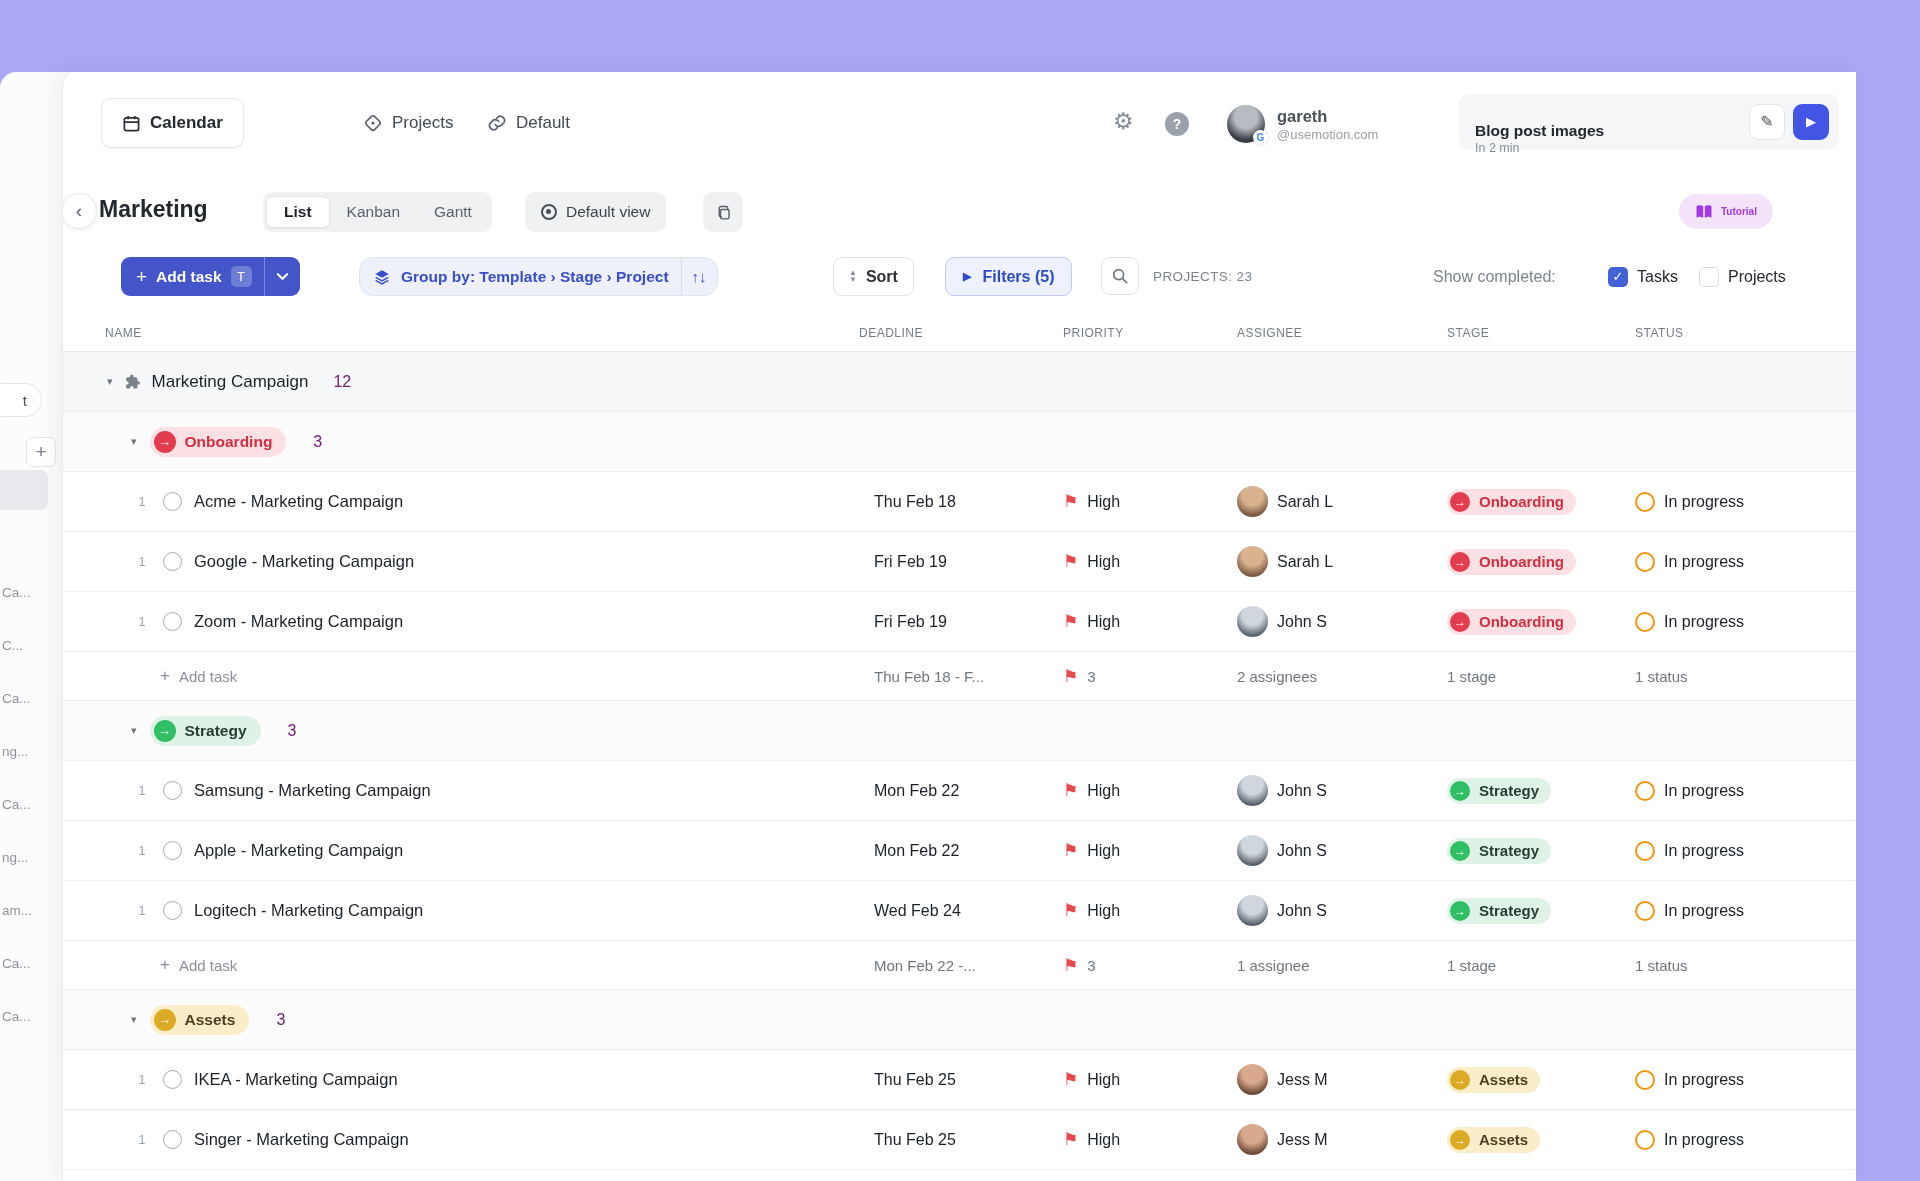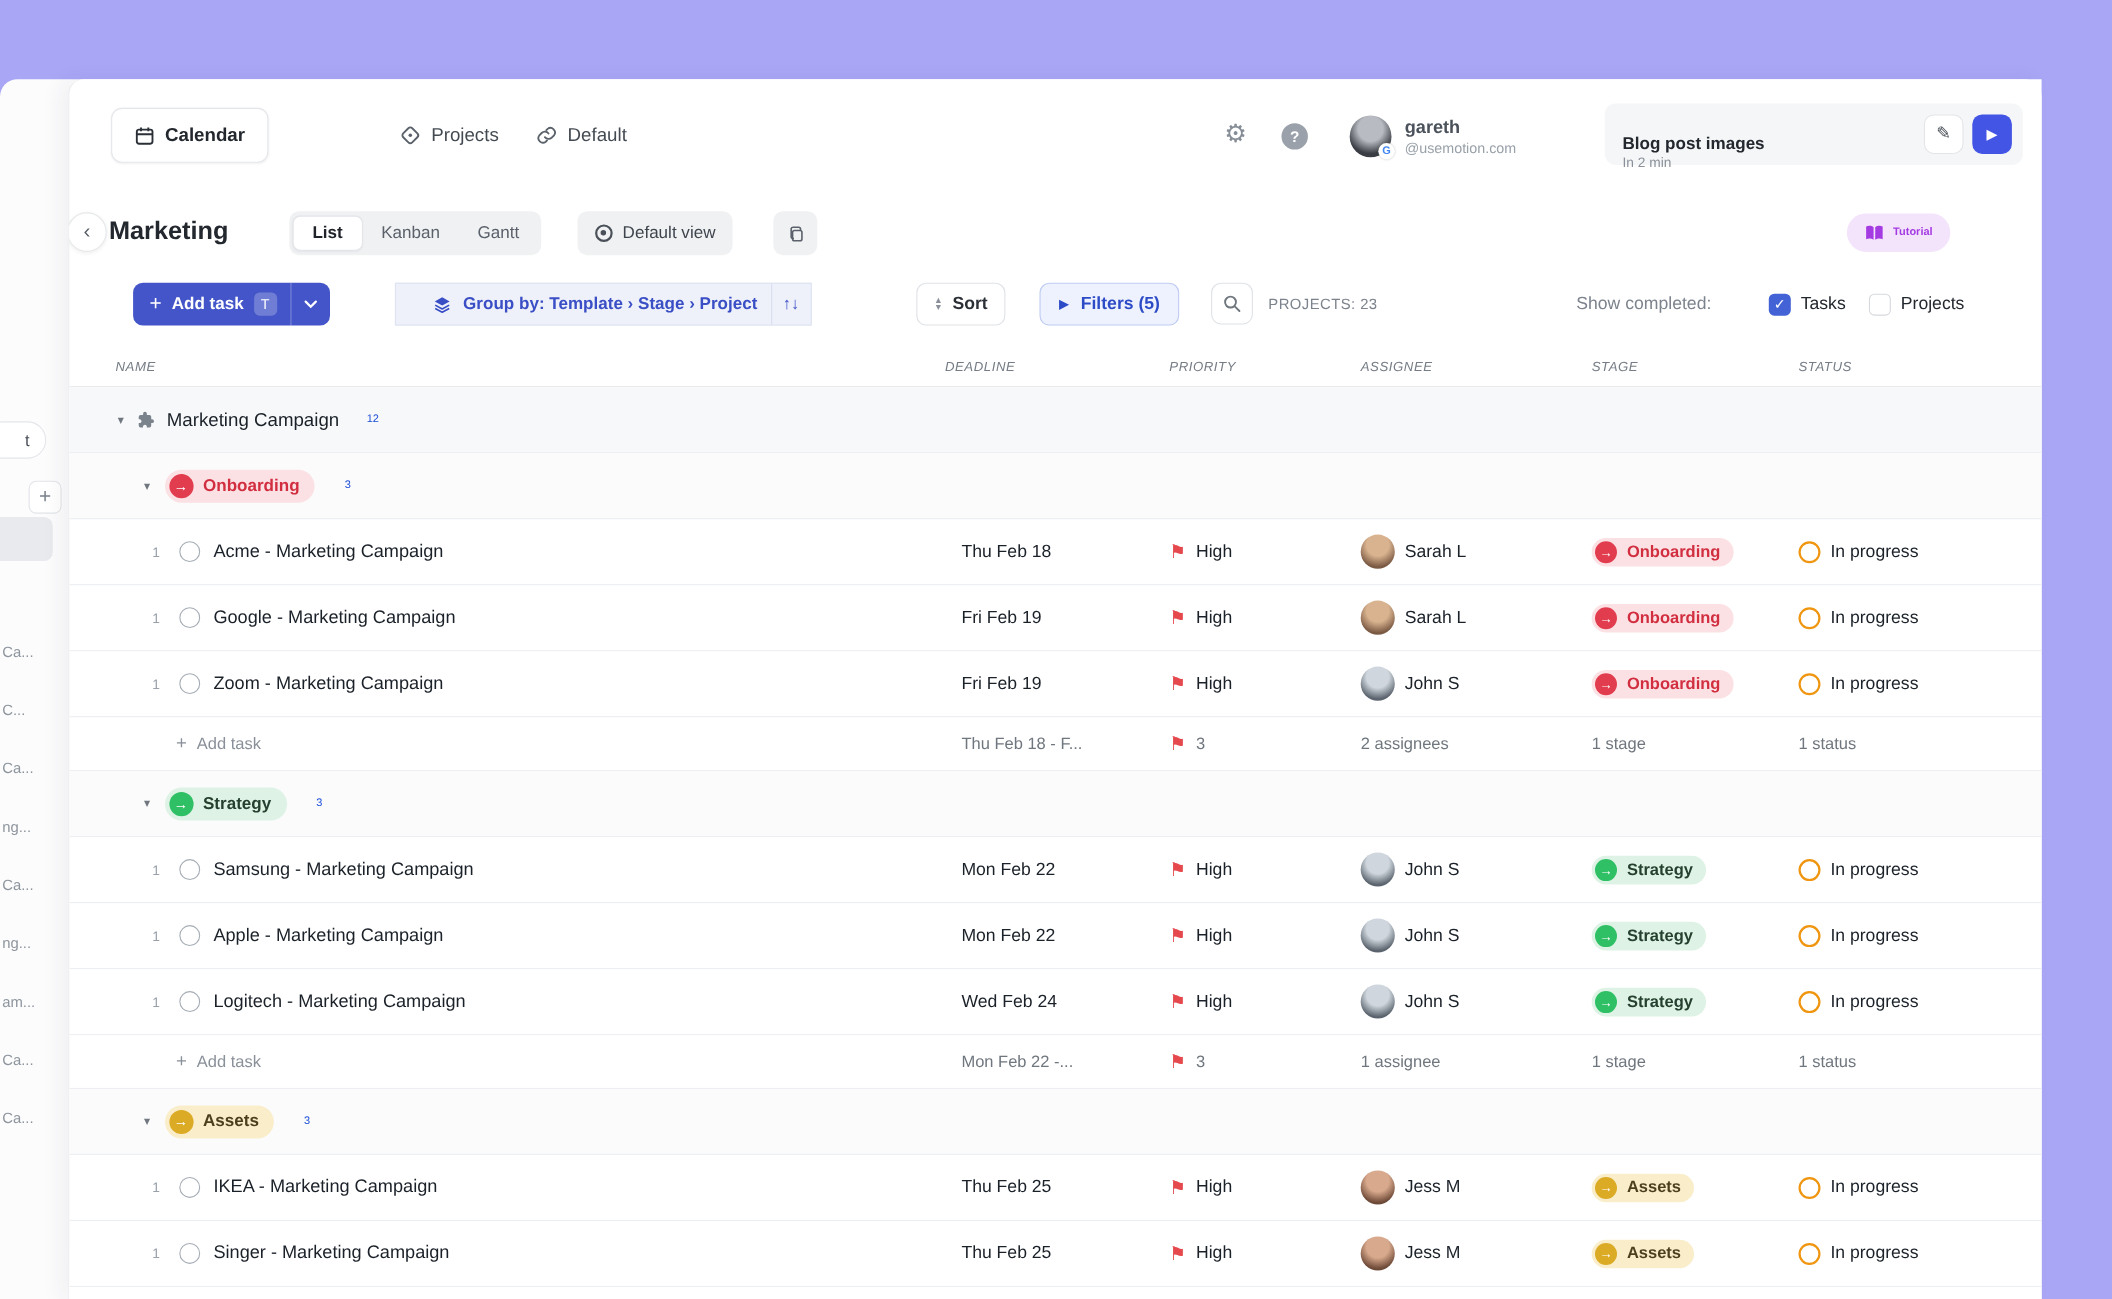--- a/index.html
+++ b/index.html
@@ -78,22 +78,22 @@
   
   .toolbar-el { position:absolute; top:185px; height:39px; display:flex; align-items:center; }
   .addtask { left:58px; background:#4355c8; border-radius:9px; color:#fff; }
   .addtask .main { display:flex; align-items:center; gap:9px; padding:0 12px 0 15px; height:39px; }
   .addtask .plus { font-size:19px; font-weight:400; }
   .addtask .lbl { font-size:15.5px; font-weight:600; }
   .addtask .kbd { background:rgba(255,255,255,.24); border-radius:5px; width:21px; height:21px;
                   font-size:13px; text-align:center; line-height:21px; }
   .addtask .split { width:1px; height:39px; background:rgba(255,255,255,.3); }
   .addtask .caret { padding:0 11px; font-size:12px; }
-  .groupby { left:296px; background:#eef1f9; border:1px solid #dde3f0; border-radius:0; color:#3a4ec6;
-             font-size:15.5px; font-weight:600;padding-left:20px; }
+  .groupby { left:296px; background:#eef1f9; border:1px solid #dde3f0; border-radius:14px; color:#3a4ec6;
+             font-size:15.5px; font-weight:600; }
   .groupby .gb-main { display:flex; align-items:center; gap:10px; padding:0 12px 0 13px; }
   .groupby .updown { border-left:1px solid #d7ddf0; padding:0 10px; font-size:15px; height:37px;
                      display:flex; align-items:center; }
   .sortbtn { left:770px; background:#fff; border:1px solid #dfe2e6; border-radius:9px; padding:0 15px;
              gap:9px; font-size:16px; font-weight:600; color:#2b2f36; }
   .tri-ud { display:flex; flex-direction:column; font-size:8px; color:#8a9099; line-height:.8; }
   .filters { left:882px; background:#edf2fe; border:1px solid #bfcbf2; border-radius:9px; padding:0 17px;
              gap:11px; font-size:16px; font-weight:600; color:#2d4bc6; }
   .filters .ftri { font-size:11px; }
   .searchbtn { left:1038px; width:38px; height:38px; background:#fff; border:1px solid #dfe2e6;
@@ -101,39 +101,39 @@
   .projcount { left:1090px; font-size:13.5px; letter-spacing:.4px; color:#7c838c; }
   .showcomp { left:1370px; font-size:16px; color:#7c838c; }
   .cbgroup { position:absolute; top:185px; height:39px; display:flex; align-items:center; gap:9px; }
   .cb { width:20px; height:20px; border-radius:5px; }
   .cb.on { background:#4262d6; color:#fff; font-size:13px; text-align:center; line-height:20px; }
   .cb.off { background:#fff; border:1.5px solid #d6d9de; }
   .cblabel { font-size:16px; color:#23272e; }
 
   
   .thead { position:absolute; left:0; right:0; top:248px; height:32px; border-bottom:1px solid #e7e9ec; }
-  .th { position:absolute; top:6px; font-size:12px; letter-spacing:.5px; color:#757c85; font-weight:500;font-style:italic; }
+  .th { position:absolute; top:6px; font-size:12px; letter-spacing:.5px; color:#757c85; font-weight:500; }
   .rows { position:absolute; left:0; right:0; top:280px; bottom:0; overflow:hidden; }
   .row { position:relative; width:100%; border-bottom:1px solid #eceef1; }
   .row.h60 { height:60px; } .row.h49 { height:49px; }
   .row.bg-group { background:#f7f8f9; }
   .row.bg-stage { background:#fbfbfc; }
   .cell { position:absolute; top:0; bottom:0; display:flex; align-items:center; gap:9px; }
   .c-deadline { left:811px; } .c-priority { left:1000px; } .c-assignee { left:1174px; }
   .c-stage { left:1384px; } .c-status { left:1572px; }
   .h-name { left:42px; } .h-deadline { left:796px; } .h-priority { left:1000px; }
   .h-assignee { left:1174px; } .h-stage { left:1384px;text-align:right; } .h-status { left:1572px; }
 
   .namecell { position:absolute; left:0; top:0; bottom:0; display:flex; align-items:center; }
   .caret-sm { font-size:11px; color:#70777f; }
   .rownum { font-size:12.5px; color:#9aa1ab; width:18px; text-align:center; }
   .taskcircle { width:19px; height:19px; border:1.7px solid #a6adb5; border-radius:50%; }
   .taskname { font-size:16.5px; color:#1b2129; }
   .groupname { font-size:17px; font-weight:500; color:#1b2129; }
-  .count { font-size:10px; color:#1d4ed8; margin-left:14px; }
+  .count { font-size:16px; color:#701a75; margin-left:14px; }
   .puzzle { color:#7a828c; display:flex; }
   .addplus { font-size:17px; color:#8a9099; }
   .addlabel { font-size:15px; color:#8a9099; }
 
   .stagebadge { display:flex; align-items:center; gap:9px; border-radius:999px; padding:4px 14px 4px 4px;
                 font-size:15.5px; font-weight:600; }
   .stagebadge .dot { width:22px; height:22px; border-radius:50%; color:#fff; font-size:13px;
                      text-align:center; line-height:22px; font-weight:700; }
   .stagebadge.small { padding:3px 12px 3px 3px; font-size:15px; }
   .stagebadge.small .dot { width:20px; height:20px; line-height:20px; font-size:12px; }

